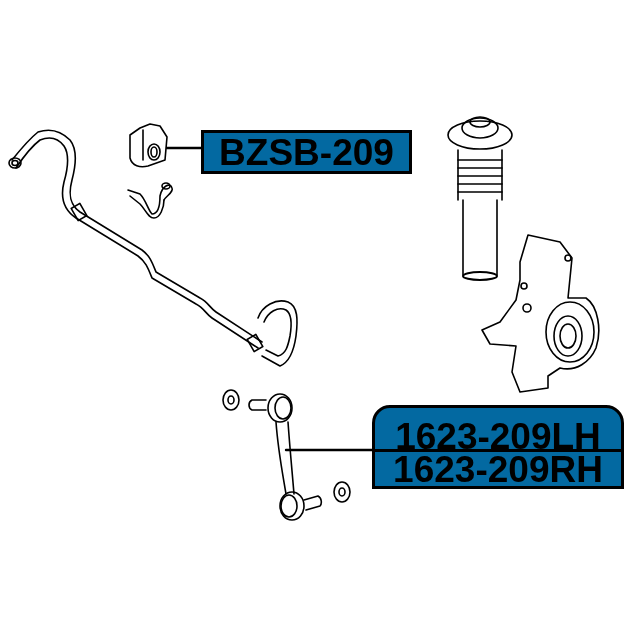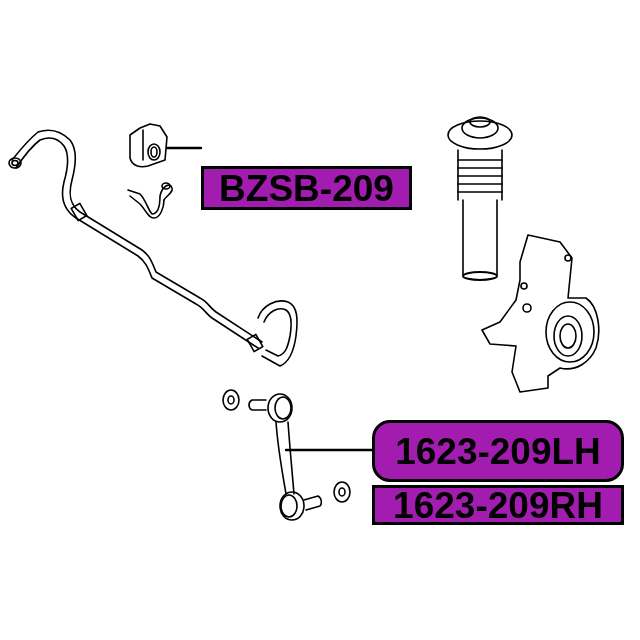--- a/index.html
+++ b/index.html
@@ -1,24 +1,24 @@
 <!DOCTYPE html>
 <html><head>
 <meta charset="utf-8">
 <style>
   html, body { margin: 0; padding: 0; background: #ffffff; }
   #canvas { position: relative; width: 640px; height: 640px; background: #ffffff; overflow: hidden; }
   svg.art { position: absolute; left: 0; top: 0; }
   .label-box {
-    position: absolute; box-sizing: border-box; border: 3px solid #000; background: #a21caf;
+    position: absolute; box-sizing: border-box; border: 3px solid #000; background: #0369a1;
     font-family: "Liberation Sans", sans-serif; font-weight: bold; color: #000;
-    display: flex; align-items: center; justify-content: center; line-height: 1; margin-top: 36px;
+    display: flex; align-items: center; justify-content: center; line-height: 1;
   }
   #bzsb { left: 201px; top: 130px; width: 211px; height: 44px; font-size: 37px; letter-spacing: 0px; }
-  #lh { left: 372px; top: 384px; width: 252px; height: 62px; font-size: 37px; border-radius: 18px; }
+  #lh { left: 372px; top: 405px; width: 252px; height: 62px; font-size: 37px; border-radius: 18px; }
   #rh { left: 372px; top: 449px; width: 252px; height: 40px; font-size: 37px; }
 </style>
 </head>
 <body>
 
 <div id="canvas">
   <svg class="art" width="640" height="640" viewBox="0 0 640 640" fill="none" stroke="#000" stroke-width="1.6" stroke-linejoin="round" stroke-linecap="round">
 
     <g>
       <path d="M12,160 C20,150 28,140 38,132 C50,128 60,130 70,140 C78,150 76,165 72,180 C68,195 70,205 80,212 L142,250 C150,256 152,262 156,272 L200,298 C208,302 210,308 216,312 L262,342"></path>

